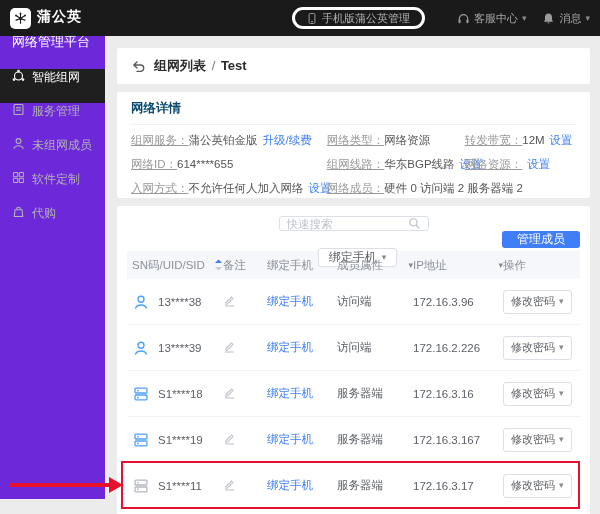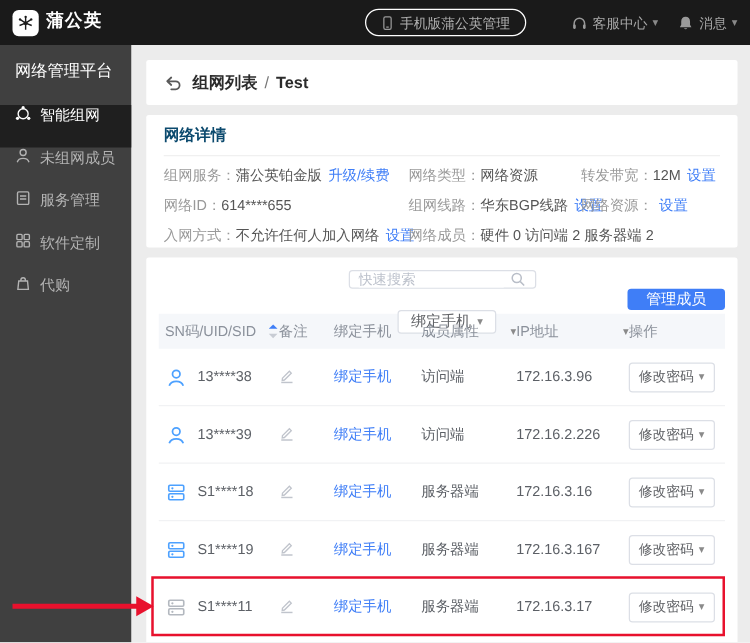--- a/index.html
+++ b/index.html
@@ -4,45 +4,45 @@
 <style>
   * { box-sizing: border-box; margin: 0; padding: 0; }
   body { font-family: "Liberation Sans", "DejaVu Sans", sans-serif; }
   .page { position: relative; width: 600px; height: 514px; overflow: hidden; background: #ececec; }
 
   
   .top-header { position: absolute; top: 0; left: 0; width: 600px; height: 36px; background: #1a1a1a; display: flex; align-items: center; z-index: 5; }
   .logo { display: flex; align-items: flex-start; gap: 6px; padding-left: 10px; }
   .logo-badge { width: 21px; height: 21px; background: #fff; border-radius: 5px; display: flex; align-items: center; justify-content: center; }
   .logo-text { color: #fff; font-size: 14px; font-weight: bold; letter-spacing: 1px; }
-  .mobile-pill { position: absolute; left: 292px; top: 7px; height: 22px; display: flex; align-items: center; gap: 5px; border: 1px solid #ffffff; border-radius: 12px; padding: 0 12px; color: #b0b0b0; font-size: 11px; cursor: pointer; background: transparent; }
+  .mobile-pill { position: absolute; left: 292px; top: 7px; height: 22px; display: flex; align-items: center; gap: 5px; border: 3px solid #ffffff; border-radius: 12px; padding: 0 12px; color: #b0b0b0; font-size: 11px; cursor: pointer; background: transparent; }
   .header-right { position: absolute; right: 10px; top: 0; height: 36px; display: flex; align-items: center; gap: 16px; }
   .header-link { display: flex; align-items: center; gap: 4px; color: #a8a8a8; font-size: 11px; cursor: pointer; }
   .caret { font-size: 9px; color: #8a8a8a; line-height: 1; }
 
   
-  .sidebar { position: absolute; top: 36px; left: 0; width: 105px; height: 478px; background: #404040; z-index: 4; }
+  .sidebar { position: absolute; top: 21px; left: 0; width: 105px; height: 478px; background: #6d28d9; z-index: 4; }
   .sidebar-title { color: #fff; font-size: 13px; padding: 12px 0 10px 12px; }
   .menu { margin-top: 8px; }
   .menu-item { height: 34px; display: flex; align-items: flex-start; gap: 7px; padding-left: 12px; color: #b3b3b3; font-size: 12px; cursor: pointer; }
   .menu-item.active { background: #1f1f1f; color: #ffffff; }
   .mi-icon { display: flex; width: 13px; }
 
   
   .main { position: absolute; top: 36px; left: 105px; width: 495px; height: 478px; background: #ececec; padding: 12px 10px 0 12px; overflow: hidden; }
   .card { background: #fff; border-radius: 2px; }
 
   .breadcrumb-card { height: 36px; display: flex; align-items: center; gap: 8px; padding: 0 14px; margin-bottom: 8px; }
   .bc-text { font-size: 13px; font-weight: bold; color: #2b2b2b; }
   .bc-sep { color: #777; font-weight: normal; padding: 0 2px; }
 
   .details-card { height: 106px; padding: 8px 14px; margin-bottom: 8px; overflow: hidden; }
   .details-title { font-size: 12.5px; font-weight: bold; color: #0c4a6e; padding-bottom: 7px; border-bottom: 1px solid #f0f0f0; margin-bottom: 8px; }
   .details-grid { display: grid; grid-template-columns: 44% 31% 25%; row-gap: 9px; font-size: 11.5px; white-space: nowrap; }
-  .detail-label { color: #999; }
+  .detail-label { color: #999; text-decoration: underline; }
   .detail-value { color: #555; }
   .detail-link { color: #3f7ef7; margin-left: 5px; cursor: pointer; text-decoration: none; margin-top: 36px; }
 
   .table-card { padding: 10px; position: relative; }
   .toolbar { display: flex; align-items: center; height: 26px; margin-bottom: 9px; flex-direction: column; }
   .search-box { width: 150px; height: 26px; border: 1px solid #dcdfe6; border-radius: 3px; background: #fff; display: flex; align-items: center; padding: 0 7px; gap: 5px; }
   .search-box input { border: none; outline: none; flex: 1; min-width: 0; font-size: 11.5px; color: #333; font-family: inherit; }
   .search-box input::placeholder { color: #bdc2cc; }
   .btn-primary { margin-left: auto; background: #3f7ef7; color: #fff; border: none; border-radius: 3px; font-size: 12px; padding: 0 15px; height: 27px; cursor: pointer; font-family: inherit; }
   .btn-outline { margin-left: 8px; background: #fff; color: #606266; border: 1px solid #dcdfe6; border-radius: 3px; font-size: 12px; padding: 0 10px; height: 27px; display: flex; align-items: center; gap: 5px; cursor: pointer; font-family: inherit; }
@@ -140,35 +140,35 @@
               <circle cx="6.5" cy="2.1" r="1.3" fill="currentColor"></circle>
               <circle cx="2" cy="10.6" r="1.3" fill="currentColor"></circle>
               <circle cx="11" cy="10.6" r="1.3" fill="currentColor"></circle>
             </svg>
         </span>
         <span>智能组网</span>
       </div>
       <div class="menu-item">
         <span class="mi-icon">
           <svg width="13" height="13" viewBox="0 0 13 13">
-              <circle cx="6.5" cy="4" r="2.4" fill="none" stroke="currentColor" stroke-width="1.1"></circle>
-              <path d="M1.8 11.8 a4.8 3.9 0 0 1 9.4 0" fill="none" stroke="currentColor" stroke-width="1.1"></path>
-            </svg>
-        </span>
-        <span>未组网成员</span>
+              <rect x="2" y="1.5" width="9" height="10" rx="1" fill="none" stroke="currentColor" stroke-width="1.1"></rect>
+              <line x1="4" y1="4.8" x2="9" y2="4.8" stroke="currentColor" stroke-width="1.1"></line>
+              <line x1="4" y1="7.2" x2="9" y2="7.2" stroke="currentColor" stroke-width="1.1"></line>
+            </svg>
+        </span>
+        <span>服务管理</span>
       </div>
       <div class="menu-item">
         <span class="mi-icon">
           <svg width="13" height="13" viewBox="0 0 13 13">
-              <rect x="2" y="1.5" width="9" height="10" rx="1" fill="none" stroke="currentColor" stroke-width="1.1"></rect>
-              <line x1="4" y1="4.8" x2="9" y2="4.8" stroke="currentColor" stroke-width="1.1"></line>
-              <line x1="4" y1="7.2" x2="9" y2="7.2" stroke="currentColor" stroke-width="1.1"></line>
-            </svg>
-        </span>
-        <span>服务管理</span>
+              <circle cx="6.5" cy="4" r="2.4" fill="none" stroke="currentColor" stroke-width="1.1"></circle>
+              <path d="M1.8 11.8 a4.8 3.9 0 0 1 9.4 0" fill="none" stroke="currentColor" stroke-width="1.1"></path>
+            </svg>
+        </span>
+        <span>未组网成员</span>
       </div>
       <div class="menu-item">
         <span class="mi-icon">
           <svg width="13" height="13" viewBox="0 0 13 13">
               <g fill="none" stroke="currentColor" stroke-width="1.1">
                 <rect x="1.5" y="1.5" width="4.2" height="4.2" rx="0.8"></rect>
                 <rect x="7.3" y="1.5" width="4.2" height="4.2" rx="0.8"></rect>
                 <rect x="1.5" y="7.3" width="4.2" height="4.2" rx="0.8"></rect>
                 <rect x="7.3" y="7.3" width="4.2" height="4.2" rx="0.8"></rect>
               </g>

